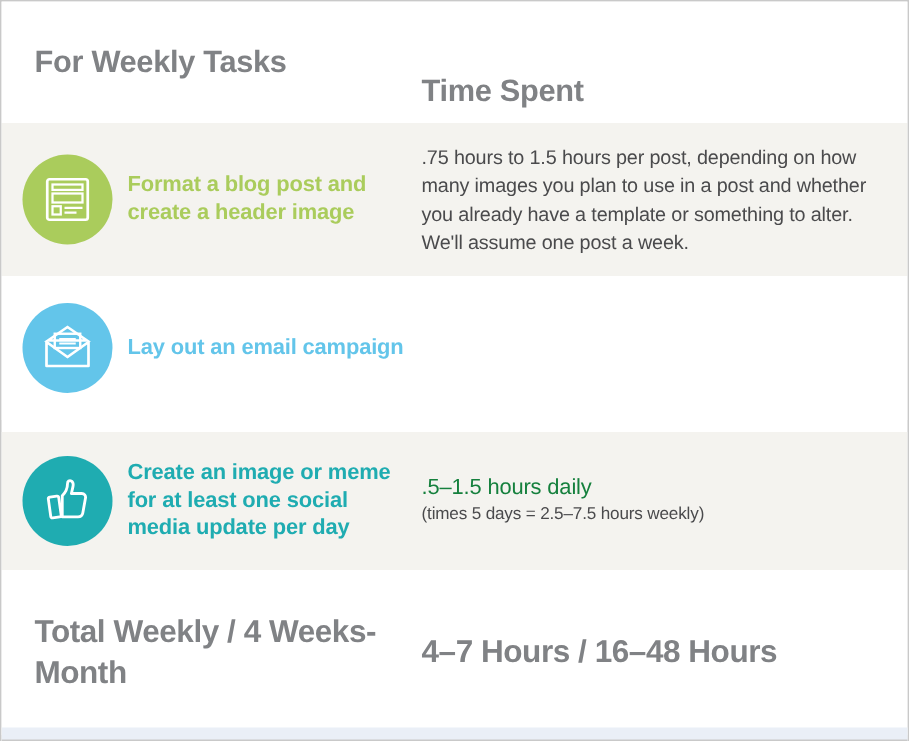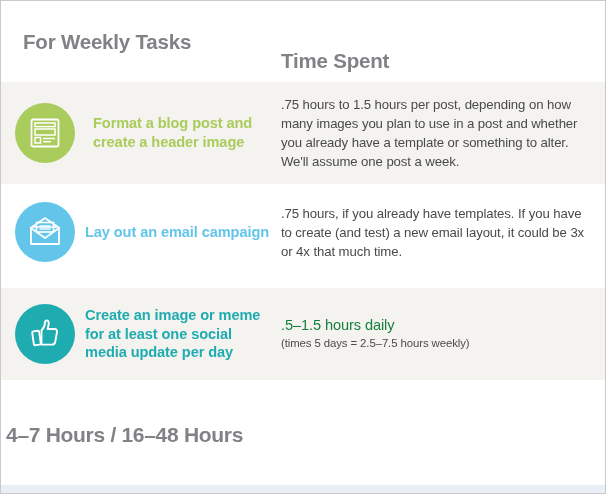--- a/index.html
+++ b/index.html
@@ -94,21 +94,21 @@
   .badge.green { background: #aacc5c; }
   .badge.blue  { background: #63c5ea; }
   .badge.teal  { background: #1facb1; }
 
   .task-label {
     font-size: 14.6px;
     font-weight: bold;
     line-height: 1.28;
     letter-spacing: -0.1px;
   }
-  .task-label.green { color: #aacc5c; margin-left: 8px; }
+  .task-label.green { color: #aacc5c; }
   .task-label.blue  { color: #63c5ea; }
   .task-label.teal  { color: #1facb1; }
 
   .time-text {
     color: #4a4a4c;
     font-size: 13.2px;
     line-height: 1.44;
     letter-spacing: -0.1px;
   }
   .time-main {
@@ -176,39 +176,37 @@
         <svg width="36" height="32" viewBox="0 0 36 32" aria-hidden="true">
           <polygon points="18,2 31,11 5,11" fill="none" stroke="#ffffff" stroke-width="1.7"></polygon>
           <rect x="9.5" y="6.5" width="17" height="9.5" fill="none" stroke="#ffffff" stroke-width="1.6"></rect>
           <line x1="12.5" y1="10" x2="23.5" y2="10" stroke="#ffffff" stroke-width="1.4"></line>
           <line x1="12.5" y1="13" x2="23.5" y2="13" stroke="#ffffff" stroke-width="1.4"></line>
           <path d="M4 12 L4 28 L32 28 L32 12 L18 22 Z" fill="none" stroke="#ffffff" stroke-width="1.8" stroke-linejoin="round"></path>
         </svg>
       </div>
       <div class="task-label blue">Lay out an email campaign</div>
     </div>
-    <div class="cell-time">
-      <div class="time-text">.75 hours, if you already have templates. If you have to create (and test) a new email layout, it could be 3x or 4x that much time.</div>
-    </div>
   </div>
 
   <div class="row row-3 shaded">
     <div class="cell-task">
       <div class="badge teal">
         <svg width="34" height="34" viewBox="0 0 34 34" aria-hidden="true">
           <path d="M13.5 13.5 C15.5 11.5 17 8.5 17 5.5 C17 3.8 18.3 3 19.5 3.6 C20.7 4.2 21 5.8 20.6 7.6 L19.6 12 L26.5 12 C28.2 12 29.3 13.4 29 15 L27.2 25 C26.9 26.6 25.6 27.6 24 27.6 L13.5 27.6 Z" fill="none" stroke="#ffffff" stroke-width="1.9" stroke-linejoin="round"></path>
           <rect x="5" y="14" width="7" height="14" rx="1.2" fill="none" stroke="#ffffff" stroke-width="1.9" transform="rotate(-8 8.5 21)"></rect>
         </svg>
       </div>
       <div class="task-label teal">Create an image or meme for at least one social media update per day</div>
     </div>
     <div class="cell-time">
       <div class="time-main">.5–1.5 hours daily</div>
       <div class="time-sub">(times 5 days = 2.5–7.5 hours weekly)</div>
     </div>
   </div>
 
   <div class="total-row">
+    <div class="total-label">Total Weekly / 4 Weeks-Month</div>
     <div class="total-value">4–7 Hours  / 16–48 Hours</div>
   </div>
 
   <div class="bottom-band"></div>
 </div>
 
 </body></html>

